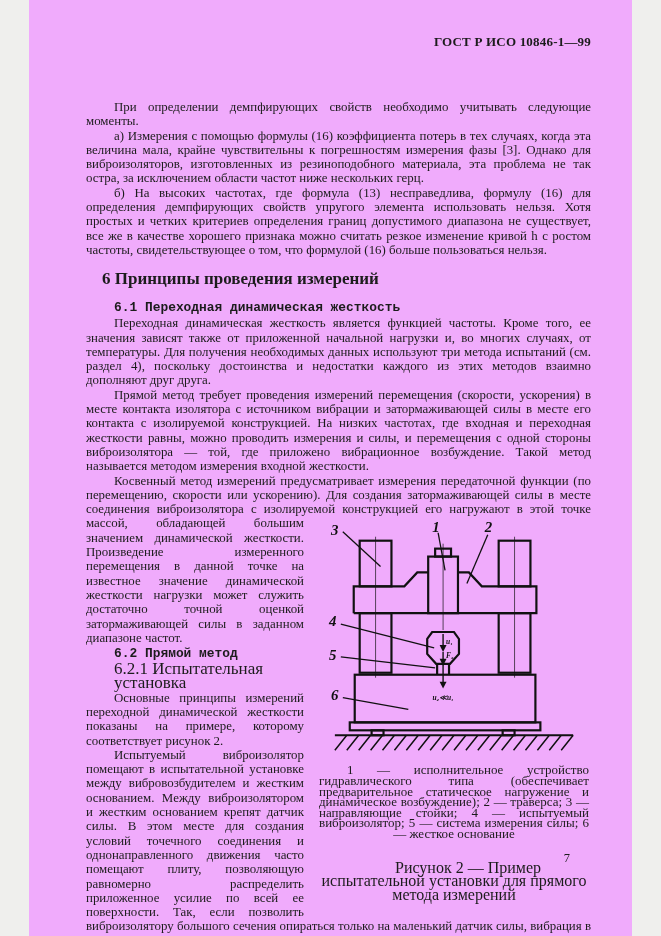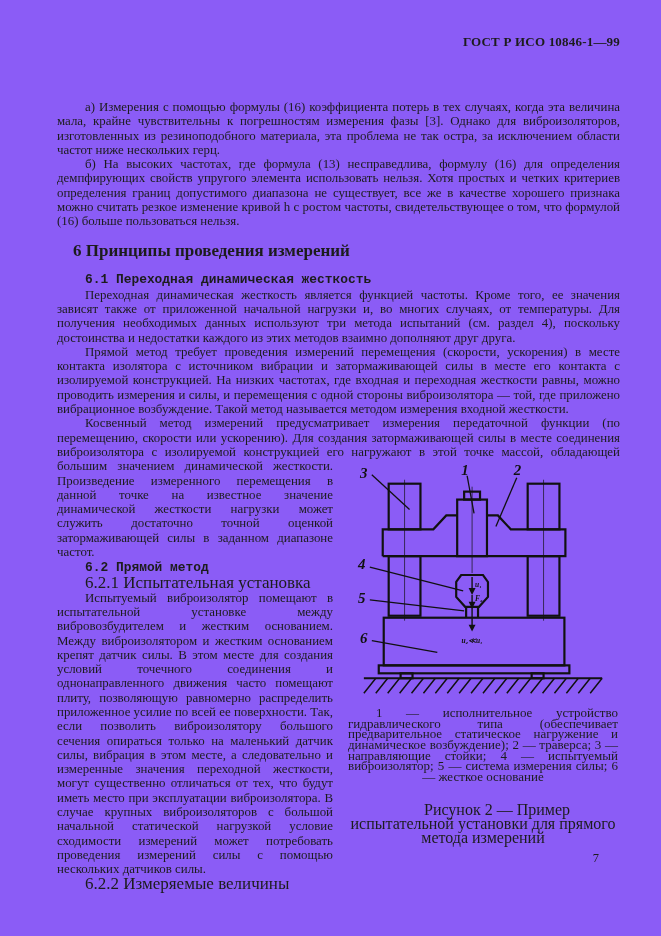--- a/index.html
+++ b/index.html
@@ -1,20 +1,20 @@
 <!DOCTYPE html>
 <html><head>
 <meta charset="utf-8">
 <style>
   html,body{margin:0;padding:0;background:#efefed;}
   .page{
     position:relative;
-    width:661px;height:936px;
+    width:603px;height:936px;
     margin:0 auto;
-    background:#8b5cf6;
+    background:#f0abfc;
     box-sizing:border-box;
     padding:34px 41px 0 57px;
     font-family:"Liberation Serif","DejaVu Serif",serif;
     color:#1c1c1c;
     overflow:hidden;
   }
   .doc-header{
     text-align:right;
     font-weight:bold;
     font-size:13px;
@@ -95,20 +95,21 @@
     fill:#111;
   }
 </style>
 </head>
 <body>
 
 <div class="page">
 
   <div class="doc-header">ГОСТ Р ИСО 10846-1—99</div>
 
+  <p class="body">При определении демпфирующих свойств необходимо учитывать следующие моменты.</p>
   <p class="body">а) Измерения с помощью формулы (16) коэффициента потерь в тех случаях, когда эта величина мала, крайне чувствительны к погрешностям измерения фазы [3]. Однако для виброизоляторов, изготовленных из резиноподобного материала, эта проблема не так остра, за исключением области частот ниже нескольких герц.</p>
   <p class="body">б) На высоких частотах, где формула (13) несправедлива, формулу (16) для определения демпфирующих свойств упругого элемента использовать нельзя. Хотя простых и четких критериев определения границ допустимого диапазона не существует, все же в качестве хорошего признака можно считать резкое изменение кривой h с ростом частоты, свидетельствующее о том, что формулой (16) больше пользоваться нельзя.</p>
 
   <div class="sec-title">6  Принципы проведения измерений</div>
 
   <div class="sub-title">6.1  Переходная динамическая жесткость</div>
   <p class="body">Переходная динамическая жесткость является функцией частоты. Кроме того, ее значения зависят также от приложенной начальной нагрузки и, во многих случаях, от температуры. Для получения необходимых данных используют три метода испытаний (см. раздел 4), поскольку достоинства и недостатки каждого из этих методов взаимно дополняют друг друга.</p>
   <p class="body">Прямой метод требует проведения измерений перемещения (скорости, ускорения) в месте контакта изолятора с источником вибрации и затормаживающей силы в месте его контакта с изолируемой конструкцией. На низких частотах, где входная и переходная жесткости равны, можно проводить измерения и силы, и перемещения с одной стороны виброизолятора — той, где приложено вибрационное возбуждение. Такой метод называется методом измерения входной жесткости.</p>
 
   <p class="body">
@@ -184,17 +185,18 @@
       <text class="small-lbl" x="130" y="140">F₂</text>
       <text class="small-lbl" x="127" y="182" text-anchor="middle">u₂≪u₁</text>
     </svg>
         <span class="fig-legend">1 — исполнительное устройство гидравлического типа (обеспечивает предварительное статическое нагружение и динамическое возбуждение); 2 — траверса; 3 — направляющие стойки; 4 — испытуемый виброизолятор; 5 — система измерения силы; 6 — жесткое основание</span>
         <span class="fig-caption">Рисунок 2 — Пример испытательной установки для прямого метода измерений</span>
       </span><span>большим значением динамической жесткости. Произведение измеренного перемещения в данной точке на известное значение динамической жесткости нагрузки может служить достаточно точной оценкой затормаживающей силы в заданном диапазоне частот.</span>
   </p>
 
   <div class="sub-title">6.2  Прямой метод</div>
   <p class="subsub-title">6.2.1  Испытательная установка</p>
+  <p class="body">Основные принципы измерений переходной динамической жесткости показаны на примере, которому соответствует рисунок 2.</p>
   <p class="body">Испытуемый виброизолятор помещают в испытательной установке между вибровозбудителем и жестким основанием. Между виброизолятором и жестким основанием крепят датчик силы. В этом месте для создания условий точечного соединения и однонаправленного движения часто помещают плиту, позволяющую равномерно распределить приложенное усилие по всей ее поверхности. Так, если позволить виброизолятору большого сечения опираться только на маленький датчик силы, вибрация в этом месте, а следовательно и измеренные значения переходной жесткости, могут существенно отличаться от тех, что будут иметь место при эксплуатации виброизолятора. В случае крупных виброизоляторов с большой начальной статической нагрузкой условие сходимости измерений может потребовать проведения измерений силы с помощью нескольких датчиков силы.</p>
   <p class="subsub-title">6.2.2  Измеряемые величины</p>
 
   <div class="page-number">7</div>
 </div>
 
 </body></html>

